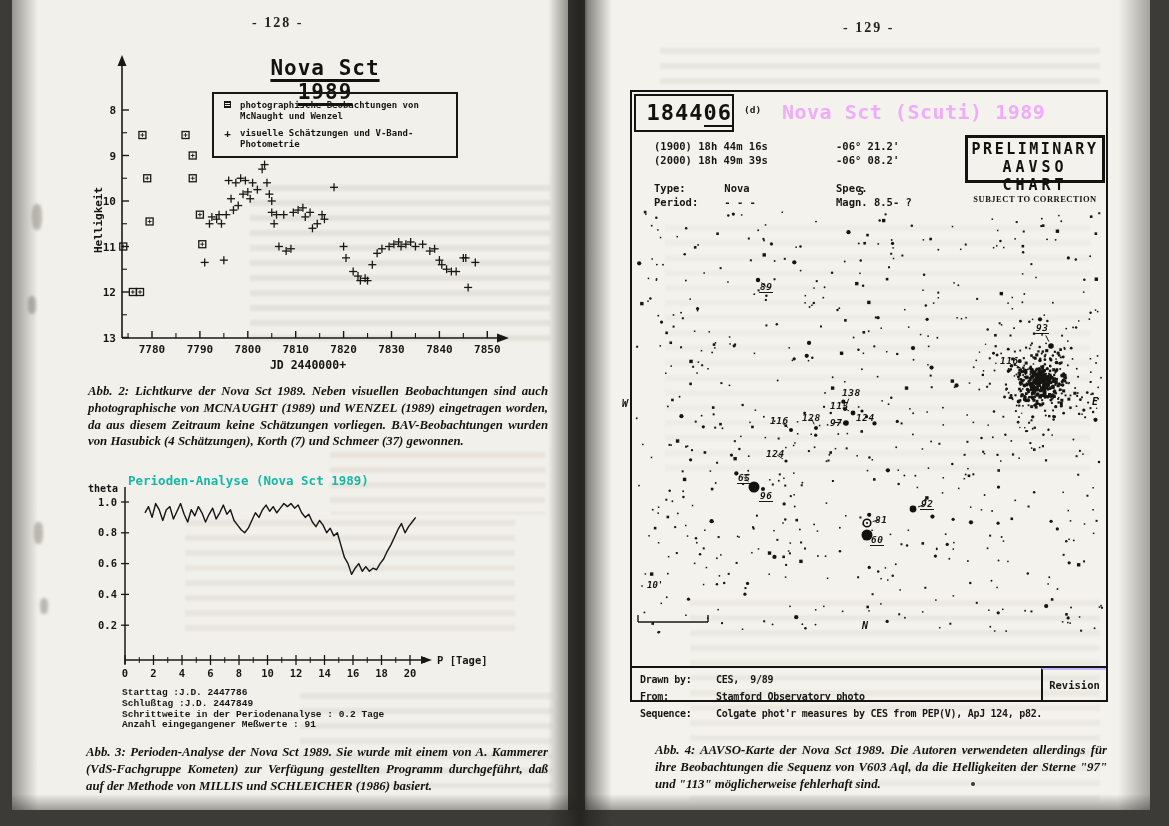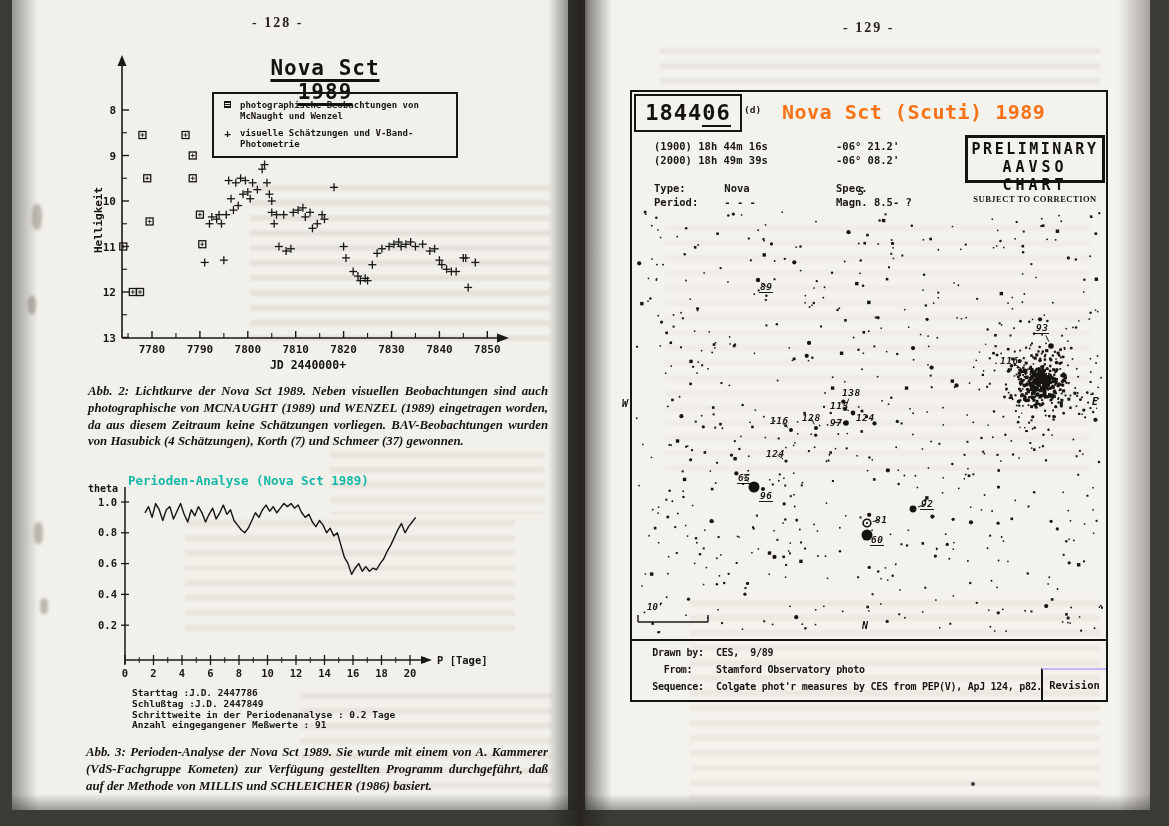--- a/index.html
+++ b/index.html
@@ -34,21 +34,21 @@
   .sq-ico { display:inline-block; width:7px; height:7px; border:1.5px solid #181614;
             background: repeating-linear-gradient(180deg,#181614 0 1px, transparent 1px 2px); margin-top:1px;}
   .params { font:bold 9.5px/10.8px "DejaVu Sans Mono",monospace; color:#181614; }
   .pg-title { font:bold 12.5px "DejaVu Sans Mono",monospace; color:#14b8a6; }
 
   
   .chart-box { border:2px solid #161412; }
   .desig-box { border:2px solid #161412; text-align:center; font-family:"DejaVu Sans Mono",monospace;
                font-weight:bold; font-size:22px; letter-spacing:1px; color:#14120f; padding-top:4px;}
   .desig-sub { border-bottom:2.5px solid #14120f; padding-bottom:0px; }
-  .chart-title { font:bold 20px "DejaVu Sans Mono",monospace; color:#f97316; letter-spacing:0.5px; }
+  .chart-title { font:bold 20px "DejaVu Sans Mono",monospace; color:#f0abfc; letter-spacing:0.5px; }
   .hsmall { font:bold 10.5px "DejaVu Sans Mono",monospace; color:#181614; }
   .stamp { border:3px solid #161412; text-align:center; padding-top:2px; color:#14120f; }
   .stamp .l1 { font:bold 15px "DejaVu Sans Mono",monospace; letter-spacing:2.5px; }
   .stamp .l2 { font:bold 15px "DejaVu Sans Mono",monospace; letter-spacing:4px; }
   .stamp .l3 { font:bold 8.5px "Liberation Serif",serif; letter-spacing:0.5px; }
   .compass { font:bold italic 10px "DejaVu Sans Mono",monospace; color:#14120f; }
   .scalelab { font:bold italic 9px "DejaVu Sans Mono",monospace; color:#14120f; }
   .cfooter { border-top:2px solid #161412; padding:3px 0 0 8px; }
   .frow { display:flex; font:bold 10px/17px "DejaVu Sans Mono",monospace; letter-spacing:-0.3px; color:#181614; }
   .flab { width:76px; flex:none; }
@@ -368,34 +368,34 @@
       <text x="32" y="132.89999999999998" font-family="DejaVu Sans Mono,monospace" font-weight="bold" font-size="10.5" fill="#181614" text-anchor="end">0.4</text>
       <line x1="36" y1="98.6" x2="44" y2="98.6" stroke="#1a1815" stroke-width="1.3"></line>
       <text x="32" y="102.1" font-family="DejaVu Sans Mono,monospace" font-weight="bold" font-size="10.5" fill="#181614" text-anchor="end">0.6</text>
       <line x1="36" y1="67.8" x2="44" y2="67.8" stroke="#1a1815" stroke-width="1.3"></line>
       <text x="32" y="71.3" font-family="DejaVu Sans Mono,monospace" font-weight="bold" font-size="10.5" fill="#181614" text-anchor="end">0.8</text>
       <line x1="36" y1="37" x2="44" y2="37" stroke="#1a1815" stroke-width="1.3"></line>
       <text x="32" y="40.5" font-family="DejaVu Sans Mono,monospace" font-weight="bold" font-size="10.5" fill="#181614" text-anchor="end">1.0</text>
       <polyline points="59.95,47.779999999999994 63.5125,41.620000000000005 67.075,52.4 70.6375,38.54 74.19999999999999,44.7 77.76249999999999,55.480000000000004 81.32499999999999,44.7 84.88749999999999,41.620000000000005 88.44999999999999,53.94 92.01249999999999,46.24000000000001 95.57499999999999,38.54 99.1375,49.31999999999999 102.7,57.019999999999996 106.2625,44.7 109.825,50.86 113.3875,41.620000000000005 116.95,47.779999999999994 120.5125,57.019999999999996 124.075,49.31999999999999 127.6375,43.160000000000004 131.2,53.94 134.7625,47.779999999999994 138.325,40.080000000000005 141.8875,49.31999999999999 145.45,44.7 149.0125,55.480000000000004 152.575,60.10000000000001 156.1375,64.72 159.7,67.8 163.2625,63.18000000000001 166.825,55.480000000000004 170.38750000000002,47.779999999999994 173.95000000000002,52.4 177.51250000000002,44.7 181.07500000000002,40.080000000000005 184.63750000000002,46.24000000000001 188.20000000000002,41.620000000000005 191.76250000000002,47.779999999999994 195.32500000000002,43.160000000000004 198.88750000000002,38.54 202.45000000000002,41.620000000000005 206.01250000000002,38.54 209.57500000000002,43.160000000000004 213.13750000000002,40.080000000000005 216.70000000000002,47.779999999999994 220.26250000000002,52.4 223.82500000000002,49.31999999999999 227.38750000000002,57.019999999999996 230.95000000000002,61.64 234.51250000000002,55.480000000000004 238.07500000000002,60.10000000000001 241.63750000000002,67.8 245.20000000000002,63.18000000000001 248.76250000000002,70.88 252.32500000000002,67.8 255.88750000000002,80.12 259.45000000000005,92.44 263.01250000000005,98.6 266.57500000000005,109.38 270.1375,103.22000000000001 273.7,98.6 277.2625,106.3 280.825,101.68 284.3875,106.3 287.95,103.22000000000001 291.5125,104.75999999999999 295.075,98.6 298.6375,93.97999999999999 302.2,86.28 305.7625,80.12 309.325,72.41999999999999 312.8875,64.72 316.45,58.56 320.0125,67.8 323.575,61.64 327.1375,57.019999999999996 330.7,52.4" fill="none" stroke="#161412" stroke-width="1.4" stroke-linejoin="round"></polyline>
     </svg>
 
-  <div class="abs params" style="left:132px;top:688px;">
+  <div class="abs params" style="left:122px;top:688px;font-family:Liberation Mono, monospace;">
     <div>Starttag :J.D. 2447786</div>
     <div>Schlußtag :J.D. 2447849</div>
     <div>Schrittweite in der Periodenanalyse : 0.2 Tage</div>
     <div>Anzahl eingegangener Meßwerte : 91</div>
   </div>
 
   <div class="abs serifcap" style="left:86px;top:744px;width:462px;font-size:12.8px;line-height:16.8px;">Abb. 3: Perioden-Analyse der Nova Sct 1989. Sie wurde mit einem von A. Kammerer (VdS-Fachgruppe Kometen) zur Verfügung gestellten Programm durchgeführt, daß auf der Methode von MILLIS und SCHLEICHER (1986) basiert.</div>
 
   <div class="abs pagenum" style="left:843px;top:20px;">- 129 -</div>
 
   <div class="abs chart-box" style="left:630px;top:90px;width:478px;height:612px;">
 
-    <div class="abs desig-box" style="left:2px;top:2px;width:108px;height:38px;">
+    <div class="abs desig-box" style="left:2px;top:2px;width:100px;height:38px;text-align:right;">
       <span>1844</span><span class="desig-sub">06</span>
     </div>
     <div class="abs hsmall" style="left:112px;top:12px;font-size:9.5px;">(d)</div>
     <div class="abs chart-title" style="left:150px;top:8px;">Nova Sct  (Scuti) 1989</div>
 
     <div class="abs hsmall" style="left:22px;top:48px;">
       <span>(1900) 18h 44m 16s</span>
     </div>
     <div class="abs hsmall" style="left:204px;top:48px;">-06° 21.2'</div>
     <div class="abs hsmall" style="left:22px;top:62px;">
@@ -413,21 +413,21 @@
     </div>
     <div class="abs hsmall" style="left:204px;top:90px;">Spec.</div>
     <div class="abs hsmall" style="left:204px;top:104px;">Magn. 8.5- ?</div>
 
     <div class="abs stamp" style="left:333px;top:43px;width:140px;height:48px;">
       <div class="l1">PRELIMINARY</div>
       <div class="l2">AAVSO CHART</div>
       <div class="l3">SUBJECT TO CORRECTION</div>
     </div>
 
-    <div class="abs cfooter" style="left:0;top:547px;width:476px;height:61px;text-align:center;">
+    <div class="abs cfooter" style="left:0;top:574px;width:476px;height:61px;">
       <div class="frow">
         <span class="flab">Drawn by:</span>
         <span class="fval">CES,  9/89</span>
       </div>
       <div class="frow">
         <span class="flab">From:</span>
         <span class="fval">Stamford Observatory photo</span>
       </div>
       <div class="frow">
         <span class="flab">Sequence:</span>
@@ -1598,20 +1598,21 @@
       <line x1="238" y1="335.5" x2="252" y2="335.5" stroke="#1a1815" stroke-width="1"></line>
       <line x1="6" y1="412" x2="76" y2="412" stroke="#1a1815" stroke-width="1.4"></line>
       <line x1="6" y1="405" x2="6" y2="412" stroke="#1a1815" stroke-width="1.4"></line>
       <line x1="76" y1="405" x2="76" y2="412" stroke="#1a1815" stroke-width="1.4"></line>
     </svg>
 
   <span class="abs compass" style="left:858px;top:186px;">S</span>
   <span class="abs compass" style="left:862px;top:620px;">N</span>
   <span class="abs compass" style="left:622px;top:398px;">W</span>
   <span class="abs compass" style="left:1092px;top:396px;">E</span>
-  <span class="abs scalelab" style="left:647px;top:602px;text-align:right;">10'</span>
-
+  <span class="abs scalelab" style="left:647px;top:580px;text-align:right;">10'</span>
+
+  <div class="abs serifcap" style="left:655px;top:742px;width:452px;font-size:12.8px;line-height:17px;">Abb. 4: AAVSO-Karte der Nova Sct 1989. Die Autoren verwendeten allerdings für ihre Beobachtungen die Sequenz von V603 Aql, da die Helligkeiten der Sterne "97" und "113" möglicherweise fehlerhaft sind.</div>
 
   <div class="abs vign-l" style="left:12px;top:0;width:26px;height:810px;"></div>
   <div class="abs vign-r" style="left:1118px;top:0;width:32px;height:810px;"></div>
   <div class="abs vign-b" style="left:12px;top:794px;width:1138px;height:16px;"></div>
   <div class="abs binding" style="left:548px;top:0;width:64px;height:826px;"></div>
 </div>
 
 </body></html>

